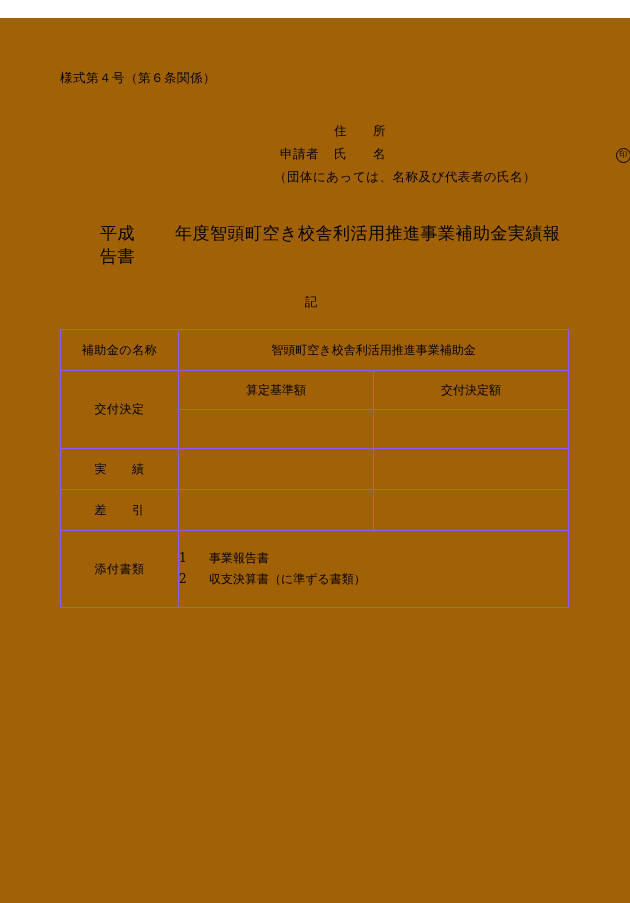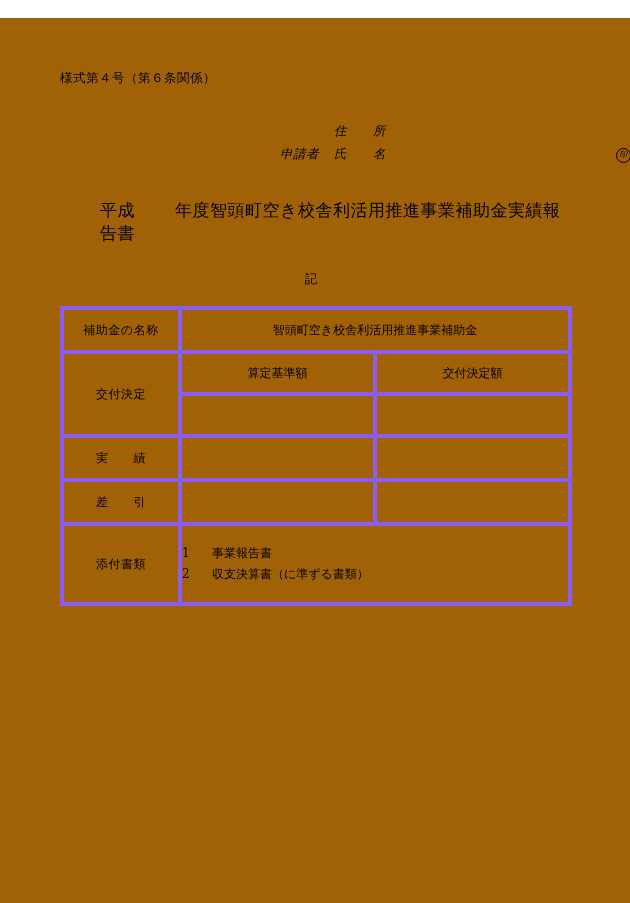--- a/index.html
+++ b/index.html
@@ -52,21 +52,20 @@
     margin-left: 140px;
   }
 
   .applicant-block {
     font-size: 12.5px;
     letter-spacing: 0.5px;
     margin: 0 0 34px 0;
     padding-left: 214px;
     line-height: 1.85;
     position: relative;
-    font-style: italic;
   }
   .applicant-block .row { white-space: nowrap; }
   .applicant-block .lbl-indent { display: inline-block; width: 60px; }
   .applicant-block .applicant-word {
     position: absolute;
     left: 220px;
     top: 23px;
   }
   .seal {
     display: inline-block;
@@ -108,21 +107,21 @@
     padding-right: 10px;
   }
 
   table.report {
     border-collapse: collapse;
     width: 508px;
     table-layout: fixed;
     font-size: 12px;
   }
   table.report td {
-    border: 4px solid #8b5cf6;
+    border: 1px solid #8b5cf6;
     padding: 0;
     vertical-align: middle;
   }
   td.label {
     text-align: center;
     letter-spacing: 0.5px;
   }
   .r1 td { height: 40px; }
   .r2 td { height: 38px; }
   .r3 td { height: 38px; }
@@ -144,20 +143,21 @@
   <div class="doc">
 
     <div class="form-no">様式第４号（第６条関係）</div>
 
 
 
     <div class="applicant-block">
       <div class="row"><span class="lbl-indent"></span><span>住　　所</span></div>
       <div class="applicant-word">申請者</div>
       <div class="row"><span class="lbl-indent"></span><span>氏　　名</span><span class="seal">印</span></div>
+      <div class="row">（団体にあっては、名称及び代表者の氏名）</div>
     </div>
 
     <div class="doc-title">
       <span>平成</span><span class="gap"></span><span>年度智頭町空き校舎利活用推進事業補助金実績報告書</span>
     </div>
 
 
     <div class="ki">記</div>
 
     <table class="report">

